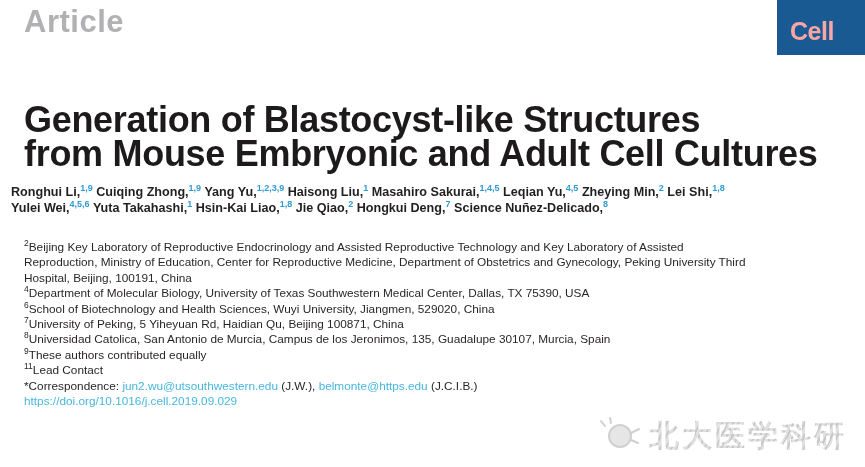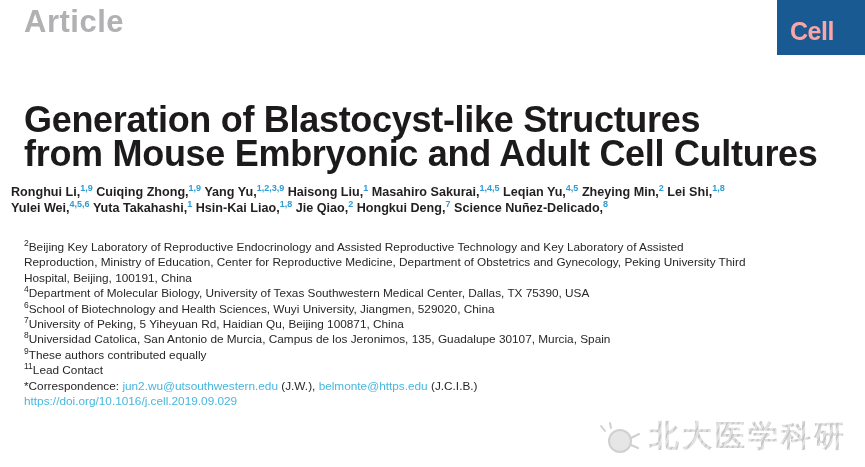--- a/index.html
+++ b/index.html
@@ -40,21 +40,21 @@
     font-size:11.8px;line-height:15.4px;white-space:nowrap;color:#2a2627;
   }
   .af-sup{
     font-size:8.5px;line-height:0;vertical-align:super;
   }
   .link{
     color:#48b7de;text-decoration:none;cursor:pointer;
   }
   .watermark{
     position:absolute;right:18px;bottom:10px;
-    display:flex;align-items:flex-end;gap:8px;
+    display:flex;align-items:flex-start;gap:8px;
   }
   .watermark-text{
     font-size:30px;font-weight:bold;letter-spacing:3px;color:#d4d4d4;
   }
   @supports ((-webkit-background-clip:text)){
     .watermark-text{
       background:repeating-linear-gradient(115deg,#e0e0e0 0 3px,#c9c9c9 3px 5px);
       -webkit-background-clip:text;color:transparent;
     }
   }

